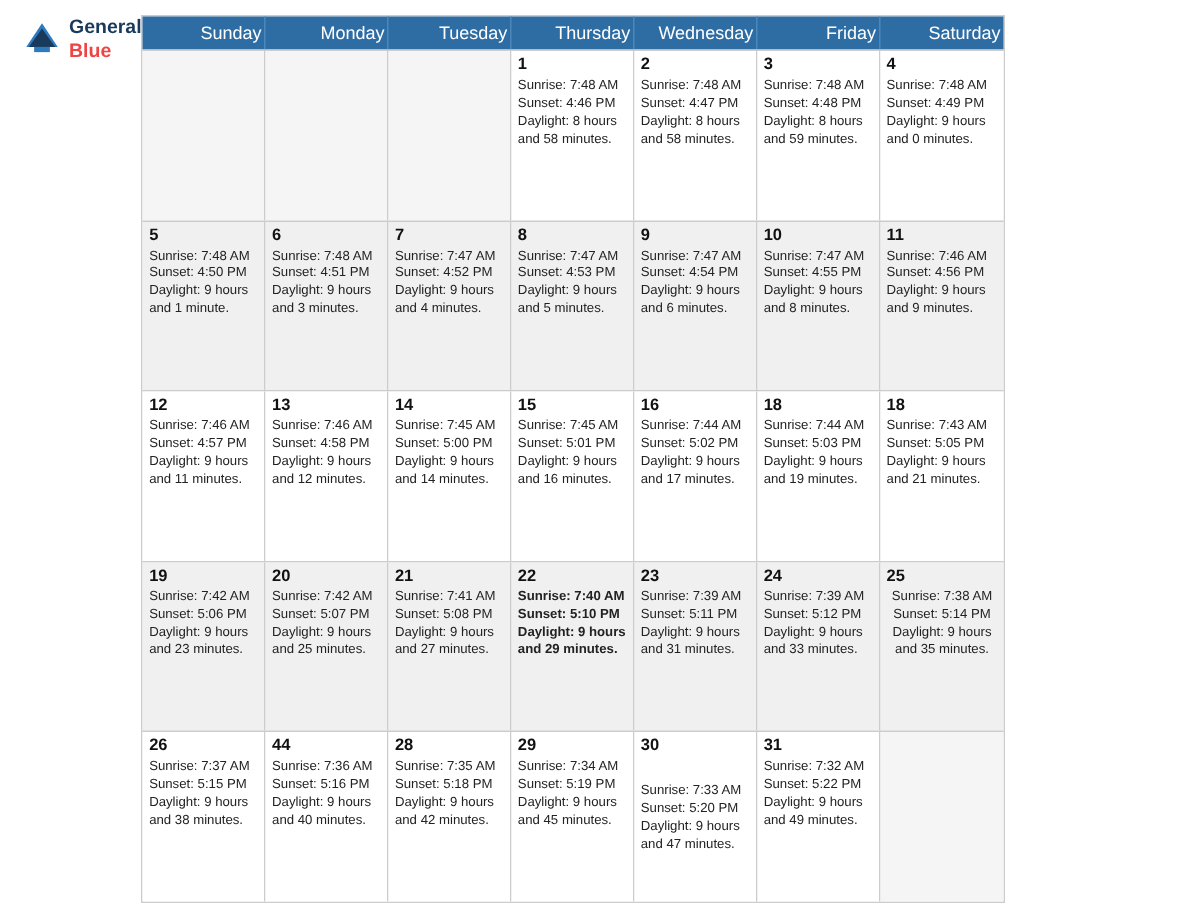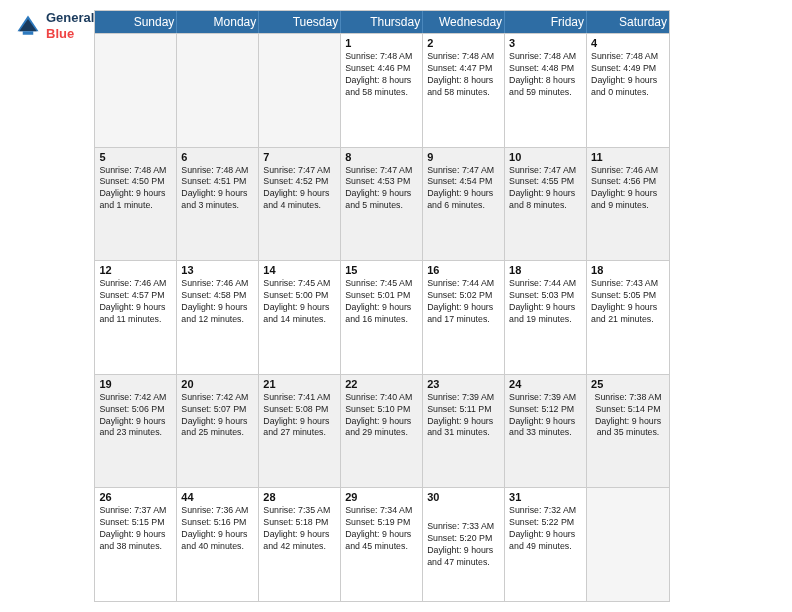--- a/index.html
+++ b/index.html
@@ -287,21 +287,21 @@
           </div>
           <div class="cal-cell shaded">
             <div class="day-num">21</div>
             <div class="cell-text" style="white-space: pre-line;">Sunrise: 7:41 AM
 Sunset: 5:08 PM
 Daylight: 9 hours
 and 27 minutes.</div>
           </div>
           <div class="cal-cell shaded">
             <div class="day-num">22</div>
-            <div class="cell-text" style="white-space: pre-line;">Sunrise: 7:40 AM
+            <div class="cell-text" style="white-space: pre-line; font-weight: bold;">Sunrise: 7:40 AM
 Sunset: 5:10 PM
 Daylight: 9 hours
 and 29 minutes.</div>
           </div>
           <div class="cal-cell shaded">
             <div class="day-num">23</div>
             <div class="cell-text" style="white-space: pre-line;">Sunrise: 7:39 AM
 Sunset: 5:11 PM
 Daylight: 9 hours
 and 31 minutes.</div>

